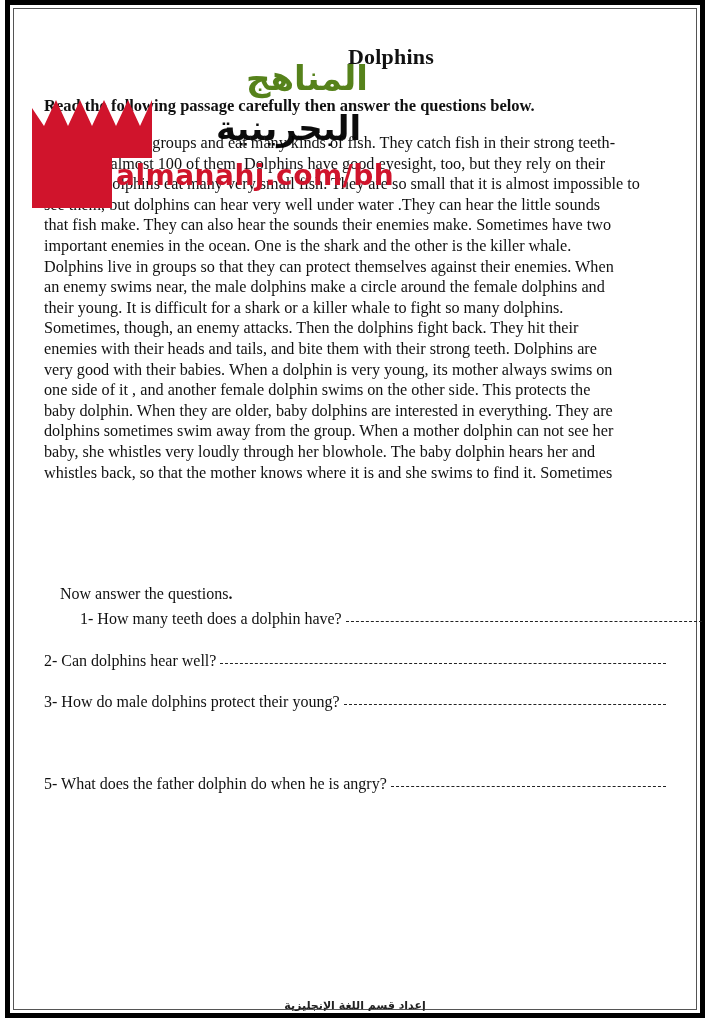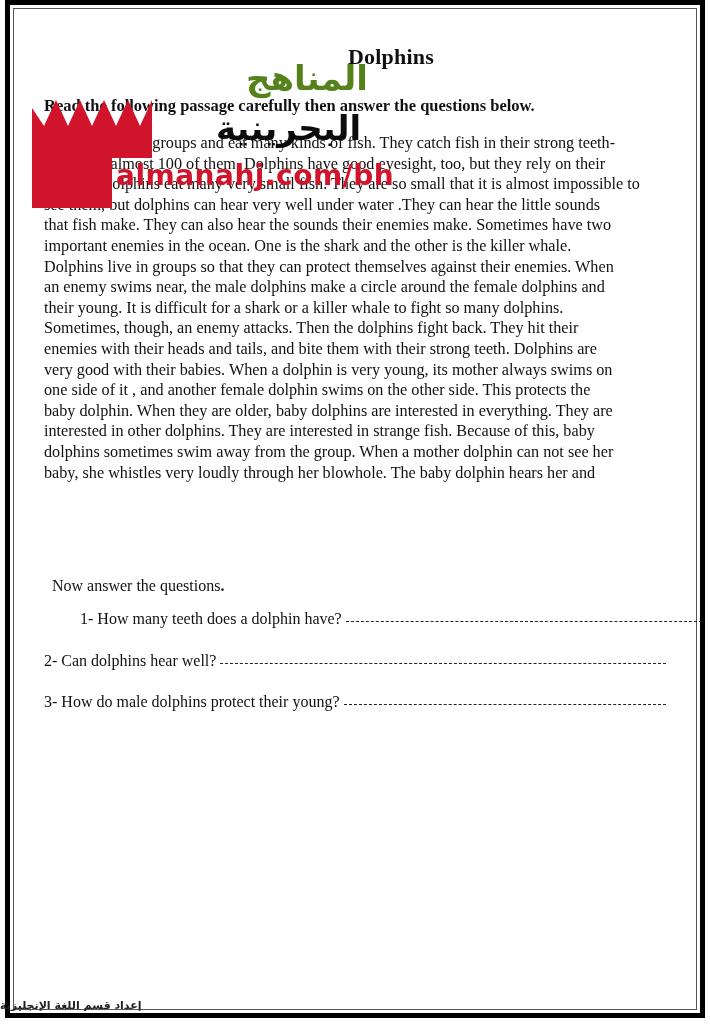--- a/index.html
+++ b/index.html
@@ -65,21 +65,21 @@
     }
     .passage .line {
       display: block;
       white-space: nowrap;
     }
     .questions-heading {
       position: absolute;
       left: 44px;
       top: 569px;
       font-size: 16px;
-      margin: 8px;
+      margin: 16px;
     }
     .questions-heading .dot {
       font-weight: bold;
     }
     .question {
       position: absolute;
       left: 44px;
       font-size: 16px;
       white-space: nowrap;
       display: flex;
@@ -144,21 +144,21 @@
       letter-spacing: 0.5px;
       color: #d0142c;
       line-height: 32px;
       white-space: nowrap;
     }
     .footer {
       position: absolute;
       left: 0;
       width: 710px;
       top: 999px;
-      text-align: left;
+      text-align: center;
       font-family: "DejaVu Sans", sans-serif;
       font-size: 11px;
       font-weight: bold;
       color: #222;
       direction: rtl;
       height: 12px;
       overflow: hidden;
       line-height: 14px;
     }
   </style>
@@ -181,23 +181,23 @@
   <span class="line">that fish make. They can also hear the sounds their enemies make. Sometimes have two</span>
   <span class="line">important enemies in the ocean. One is the shark and the other is the killer whale.</span>
   <span class="line">Dolphins live in groups so that they can protect themselves against their enemies. When</span>
   <span class="line">an enemy swims near, the male dolphins make a circle around the female dolphins and</span>
   <span class="line">their young. It is difficult for a shark or a killer whale to fight so many dolphins.</span>
   <span class="line">Sometimes, though, an enemy attacks. Then the dolphins fight back. They hit their</span>
   <span class="line">enemies with their heads and tails, and bite them with their strong teeth. Dolphins are</span>
   <span class="line">very good with their babies. When a dolphin is very young, its mother always swims on</span>
   <span class="line">one side of it , and another female dolphin swims on the other side. This protects the</span>
   <span class="line">baby dolphin. When they are older, baby dolphins are interested in everything. They are</span>
-  <span class="line">interested in other dolphins. They are interested in strange fish. Because of this, baby</span>
   <span class="line">dolphins sometimes swim away from the group. When a mother dolphin can not see her</span>
   <span class="line">baby, she whistles very loudly through her blowhole. The baby dolphin hears her and</span>
+  <span class="line">whistles back, so that the mother knows where it is and she swims to find it. Sometimes</span>
 </div>
 
 <p class="questions-heading"><span>Now answer the questions</span><span class="dot">.</span></p>
 
 <div class="question" style="top: 610px; margin-left: 36px;">
   <span class="q-text"><span>1-</span> <span>How many teeth does a dolphin have?</span></span>
   <span class="answer-line"></span>
 </div>
 
 <div class="question" style="top: 652px;">
@@ -208,20 +208,21 @@
 <div class="question" style="top: 693px; align-items: flex-end;">
   <span class="q-text"><span>3-</span> <span>How do male dolphins protect their young?</span></span>
   <span class="answer-line"></span>
 </div>
 
 <div class="question" style="top: 734px;">
   <span class="answer-line"></span>
 </div>
 
 <div class="question" style="top: 775px;">
+  <span class="q-text"><span>5-</span> <span>What does the father dolphin do when he is angry?</span></span>
   <span class="answer-line"></span>
 </div>
 
 <svg class="wm-logo" viewBox="0 0 122 112" xmlns="http://www.w3.org/2000/svg">
   <polygon fill="#d0142c" points="0,12 12,30 24,4 36,30 48,4 60,30 72,4 84,30 96,4 108,30 120,4 120,62 80,62 80,112 0,112"></polygon>
 </svg>
 
 <div class="wm-arabic-1">المناهج</div>
 <div class="wm-arabic-2">البحرينية</div>
 <div class="wm-url">almanahj.com/bh</div>

